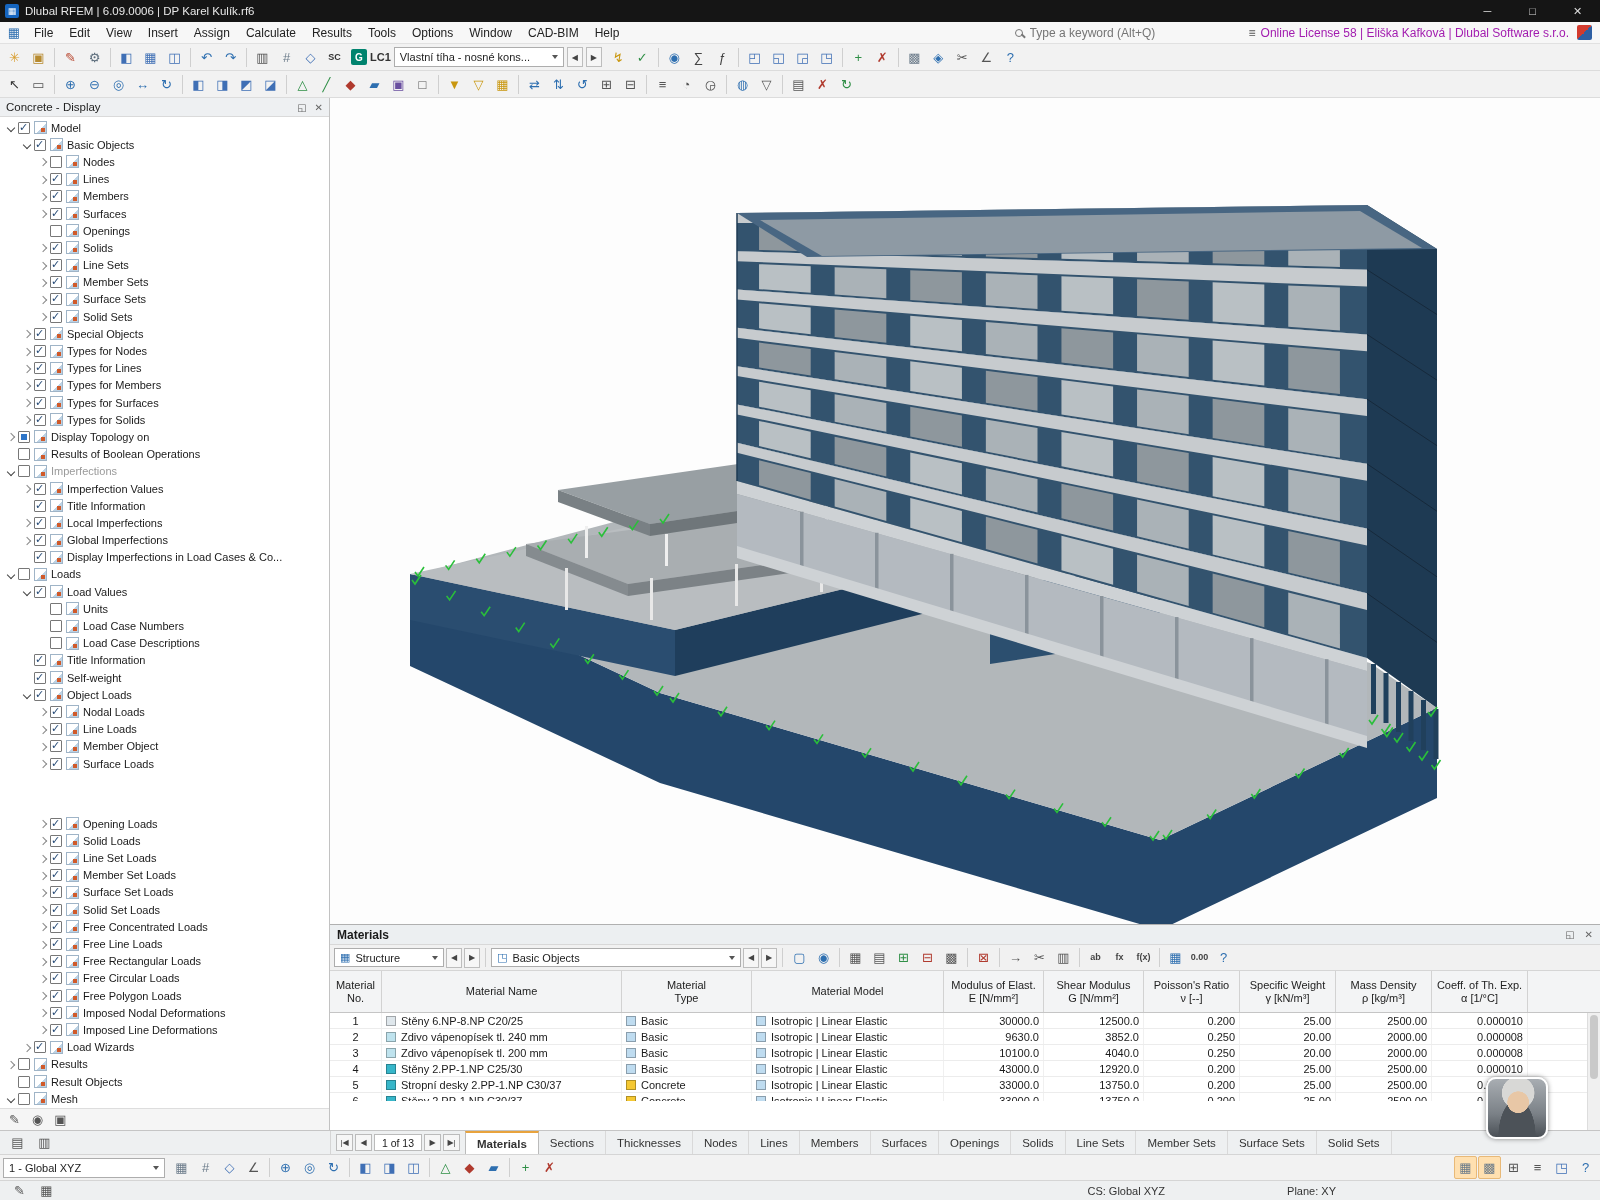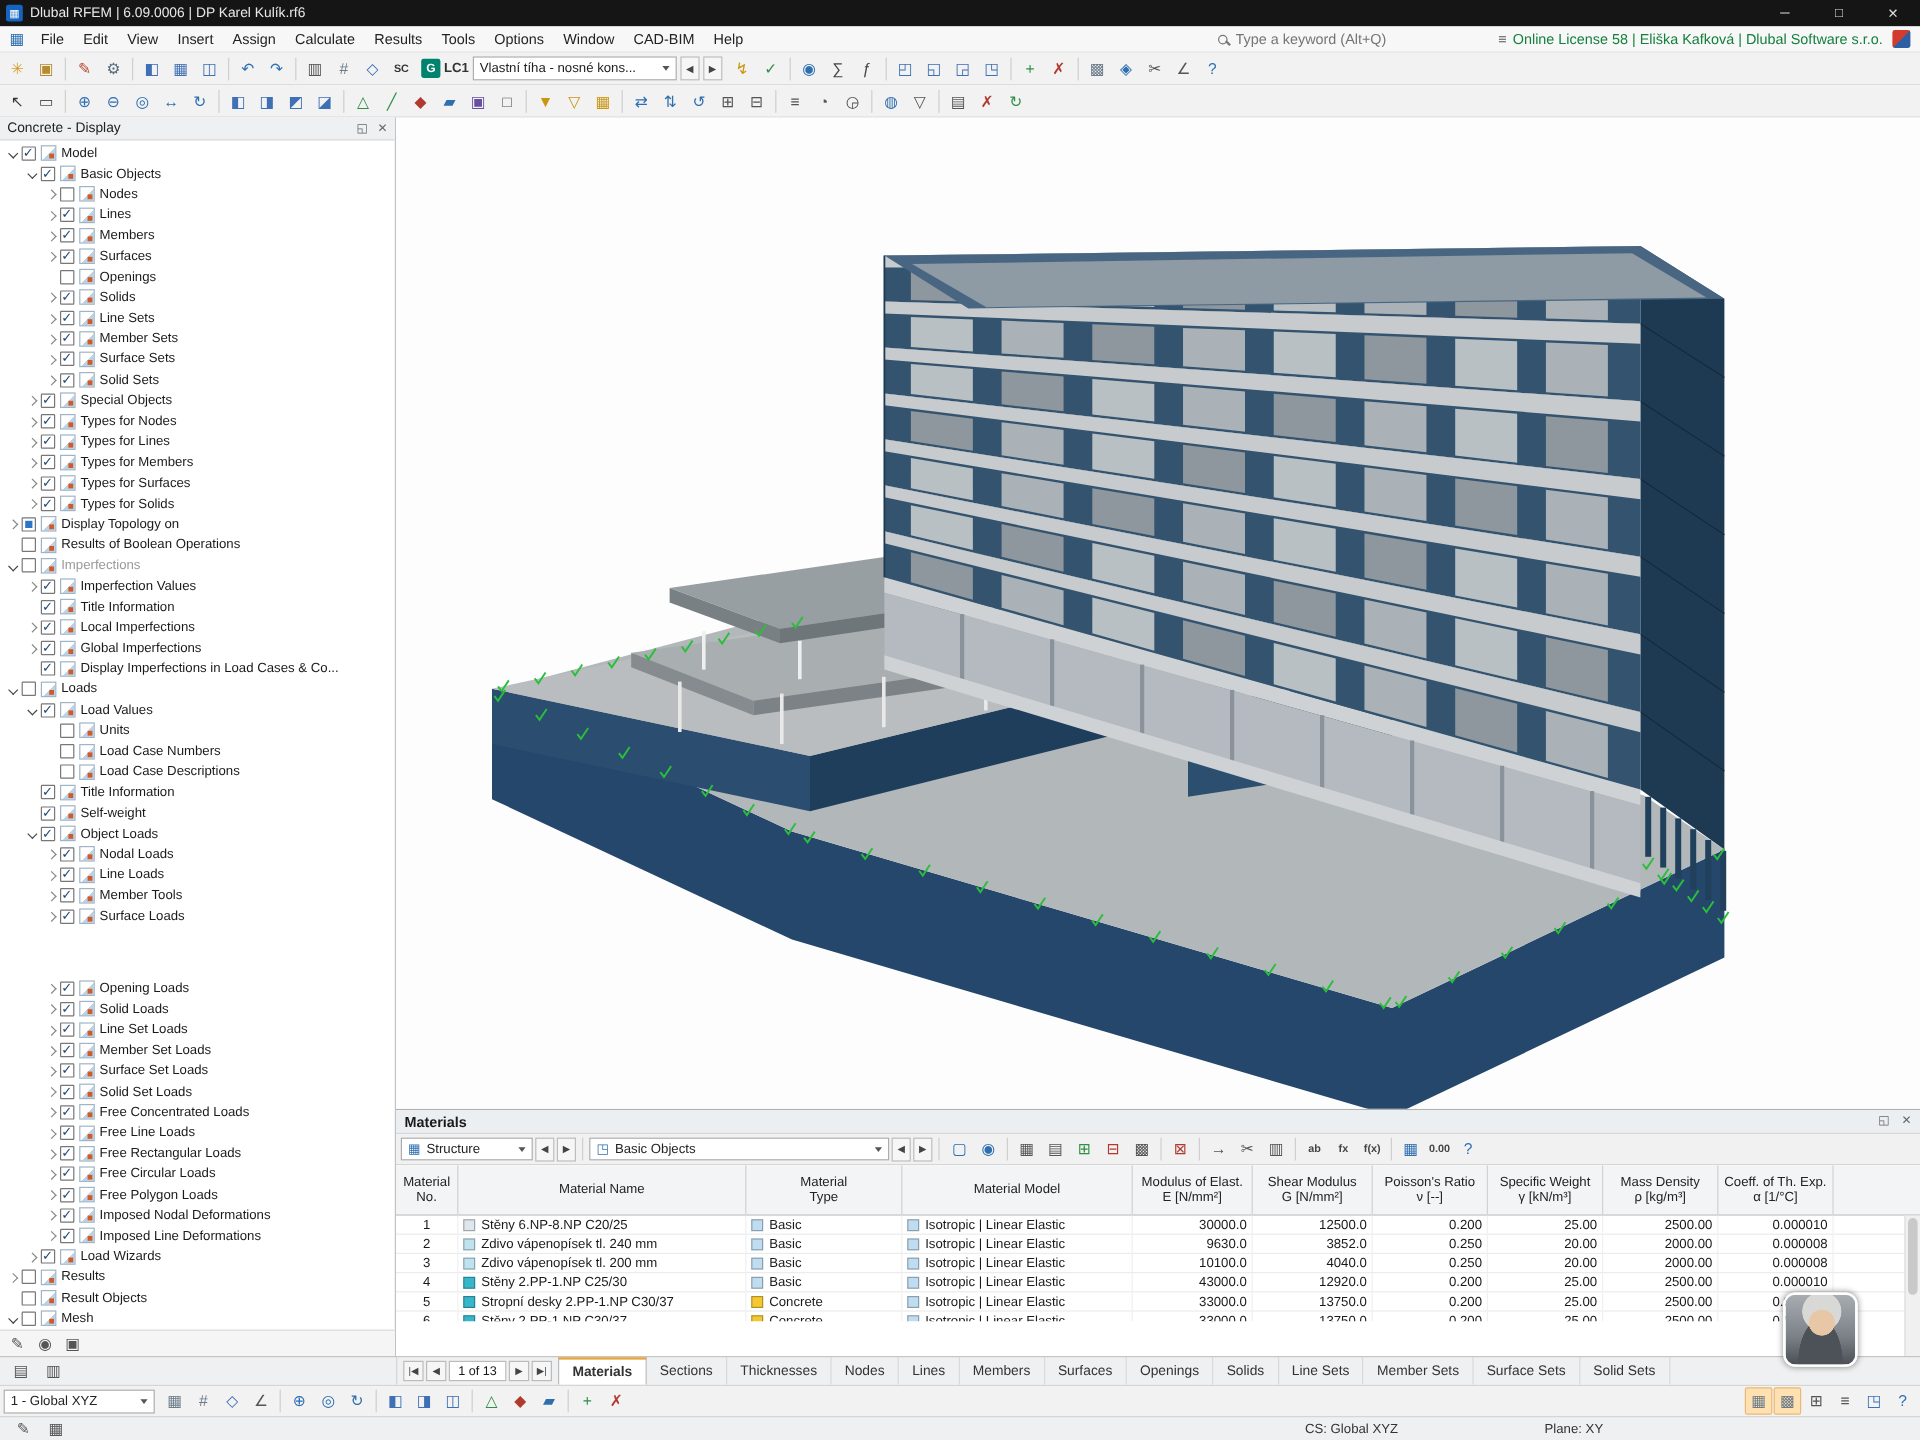--- a/index.html
+++ b/index.html
@@ -17,21 +17,21 @@
   
   .menubar{height:22px;background:#f7f7f7;border-bottom:1px solid #e1e1e1;display:flex;align-items:center;flex:none;padding:0 2px;}
   .menu-appicon{width:16px;height:14px;margin:0 4px;color:#2e6fb0;font-size:13px;line-height:14px;text-align:center;}
   .menu-item{padding:2px 8px;color:#222;}
   .search-box{margin-left:auto;width:235px;height:18px;display:flex;align-items:center;gap:5px;
               padding:0 6px;color:#8a8a8a;background:#f7f7f7;}
   .mag{width:8px;height:8px;border:1.5px solid #777;border-radius:50%;position:relative;flex:none;}
   .mag::after{content:"";position:absolute;width:5px;height:1.5px;background:#777;right:-4px;bottom:-1px;transform:rotate(45deg);}
   .search-box input{border:none;outline:none;background:transparent;font:inherit;color:#555;width:170px;}
   .license-icon{font-size:12px;color:#555;margin:0 5px;}
-  .license-text{color:#15803d;margin-right:8px;white-space:nowrap;}
+  .license-text{color:#a21caf;margin-right:8px;white-space:nowrap;}
   .brand-icon{width:15px;height:15px;margin-right:6px;flex:none;border-radius:2px;
               background:linear-gradient(135deg,#d23b2e 50%,#2e5fa3 50%);}
   
   .tb{height:27px;background:#f2f2f2;border-bottom:1px solid #dcdcdc;display:flex;align-items:center;flex:none;padding:0 3px;gap:1px;}
   .icon-btn{min-width:23px;height:23px;display:flex;align-items:center;justify-content:center;border-radius:2px;padding:0 1px;}
   .icon-btn.hl{background:#ffe0b0;border:1px solid #e8b978;}
   .glyph{font-size:13px;line-height:1;}
   .txt-ic{font-size:9px;font-weight:700;line-height:1;}
   .sep{width:1px;height:19px;background:#cfcfcf;margin:0 3px;flex:none;}
   .lc-group{display:flex;align-items:center;gap:3px;margin:0 4px;}
@@ -94,21 +94,21 @@
   .vscroll .thumb{position:absolute;left:2px;right:2px;top:2px;height:55%;background:#c9c9c9;border-radius:4px;}
   
   .tabsbar{height:24px;background:#eef0f1;border-top:1px solid #c5c5c5;display:flex;align-items:stretch;flex:none;font-size:11.5px;}
   .tabs-left{width:331px;flex:none;display:flex;align-items:center;gap:4px;padding:0 6px;border-right:1px solid #d5d5d5;}
   .pag{display:flex;align-items:center;gap:2px;padding:0 5px;}
   .pag .pbtn{min-width:17px;height:17px;border:1px solid #bbb;background:#f6f6f6;display:flex;align-items:center;justify-content:center;font-size:8px;color:#444;}
   .pag .pfield{min-width:48px;height:17px;border:1px solid #bbb;background:#fff;display:flex;align-items:center;justify-content:center;font-size:10.5px;}
   .tab{display:flex;align-items:center;padding:0 11px;border-right:1px solid #d9d9d9;color:#333;}
   .tab.active{background:#fff;font-weight:700;border-top:2px solid #e8a33d;border-right:1px solid #bbb;border-left:1px solid #bbb;}
   .sb1{height:26px;background:#f2f2f2;border-top:1px solid #d5d5d5;display:flex;align-items:center;padding:0 3px;gap:1px;flex:none;}
-  .cs-combo{width:126px;height:20px;margin-right:4px;}
+  .cs-combo{width:162px;height:20px;margin-right:4px;}
   .sb1 .right-group{margin-left:auto;display:flex;gap:1px;}
   .sb2{height:20px;background:#eef0f1;border-top:1px solid #d5d5d5;display:flex;align-items:center;font-size:11px;color:#333;padding:0 8px;flex:none;gap:6px;}
   .sb2 .spacer{flex:1;}
   .sb2 .tail{width:250px;flex:none;}
   
   .avatar{position:absolute;right:52px;top:1077px;width:62px;height:62px;border-radius:10px;z-index:40;
           border:2px solid #fff;box-shadow:0 0 5px rgba(0,0,0,.45);
           background:
             radial-gradient(circle at 52% 40%, #e8c7a6 0 23%, rgba(0,0,0,0) 24%),
             radial-gradient(circle at 52% 24%, #d8d8d6 0 30%, rgba(0,0,0,0) 31%),
@@ -590,21 +590,21 @@
           <div class="trow" style="padding-left: 36px;">
             <span class="arw right"></span>
             <span class="cb on"></span>
             <span class="ticon"></span>
             <span class="tlabel">Line Loads</span>
           </div>
           <div class="trow" style="padding-left: 36px;">
             <span class="arw right"></span>
             <span class="cb on"></span>
             <span class="ticon"></span>
-            <span class="tlabel">Member Tools</span>
+            <span class="tlabel">Member Object</span>
           </div>
           <div class="trow" style="padding-left: 36px;">
             <span class="arw right"></span>
             <span class="cb on"></span>
             <span class="ticon"></span>
             <span class="tlabel">Surface Loads</span>
           </div>
           <div class="trow" style="padding-left: 36px; margin-top: 43px;">
             <span class="arw right"></span>
             <span class="cb on"></span>

